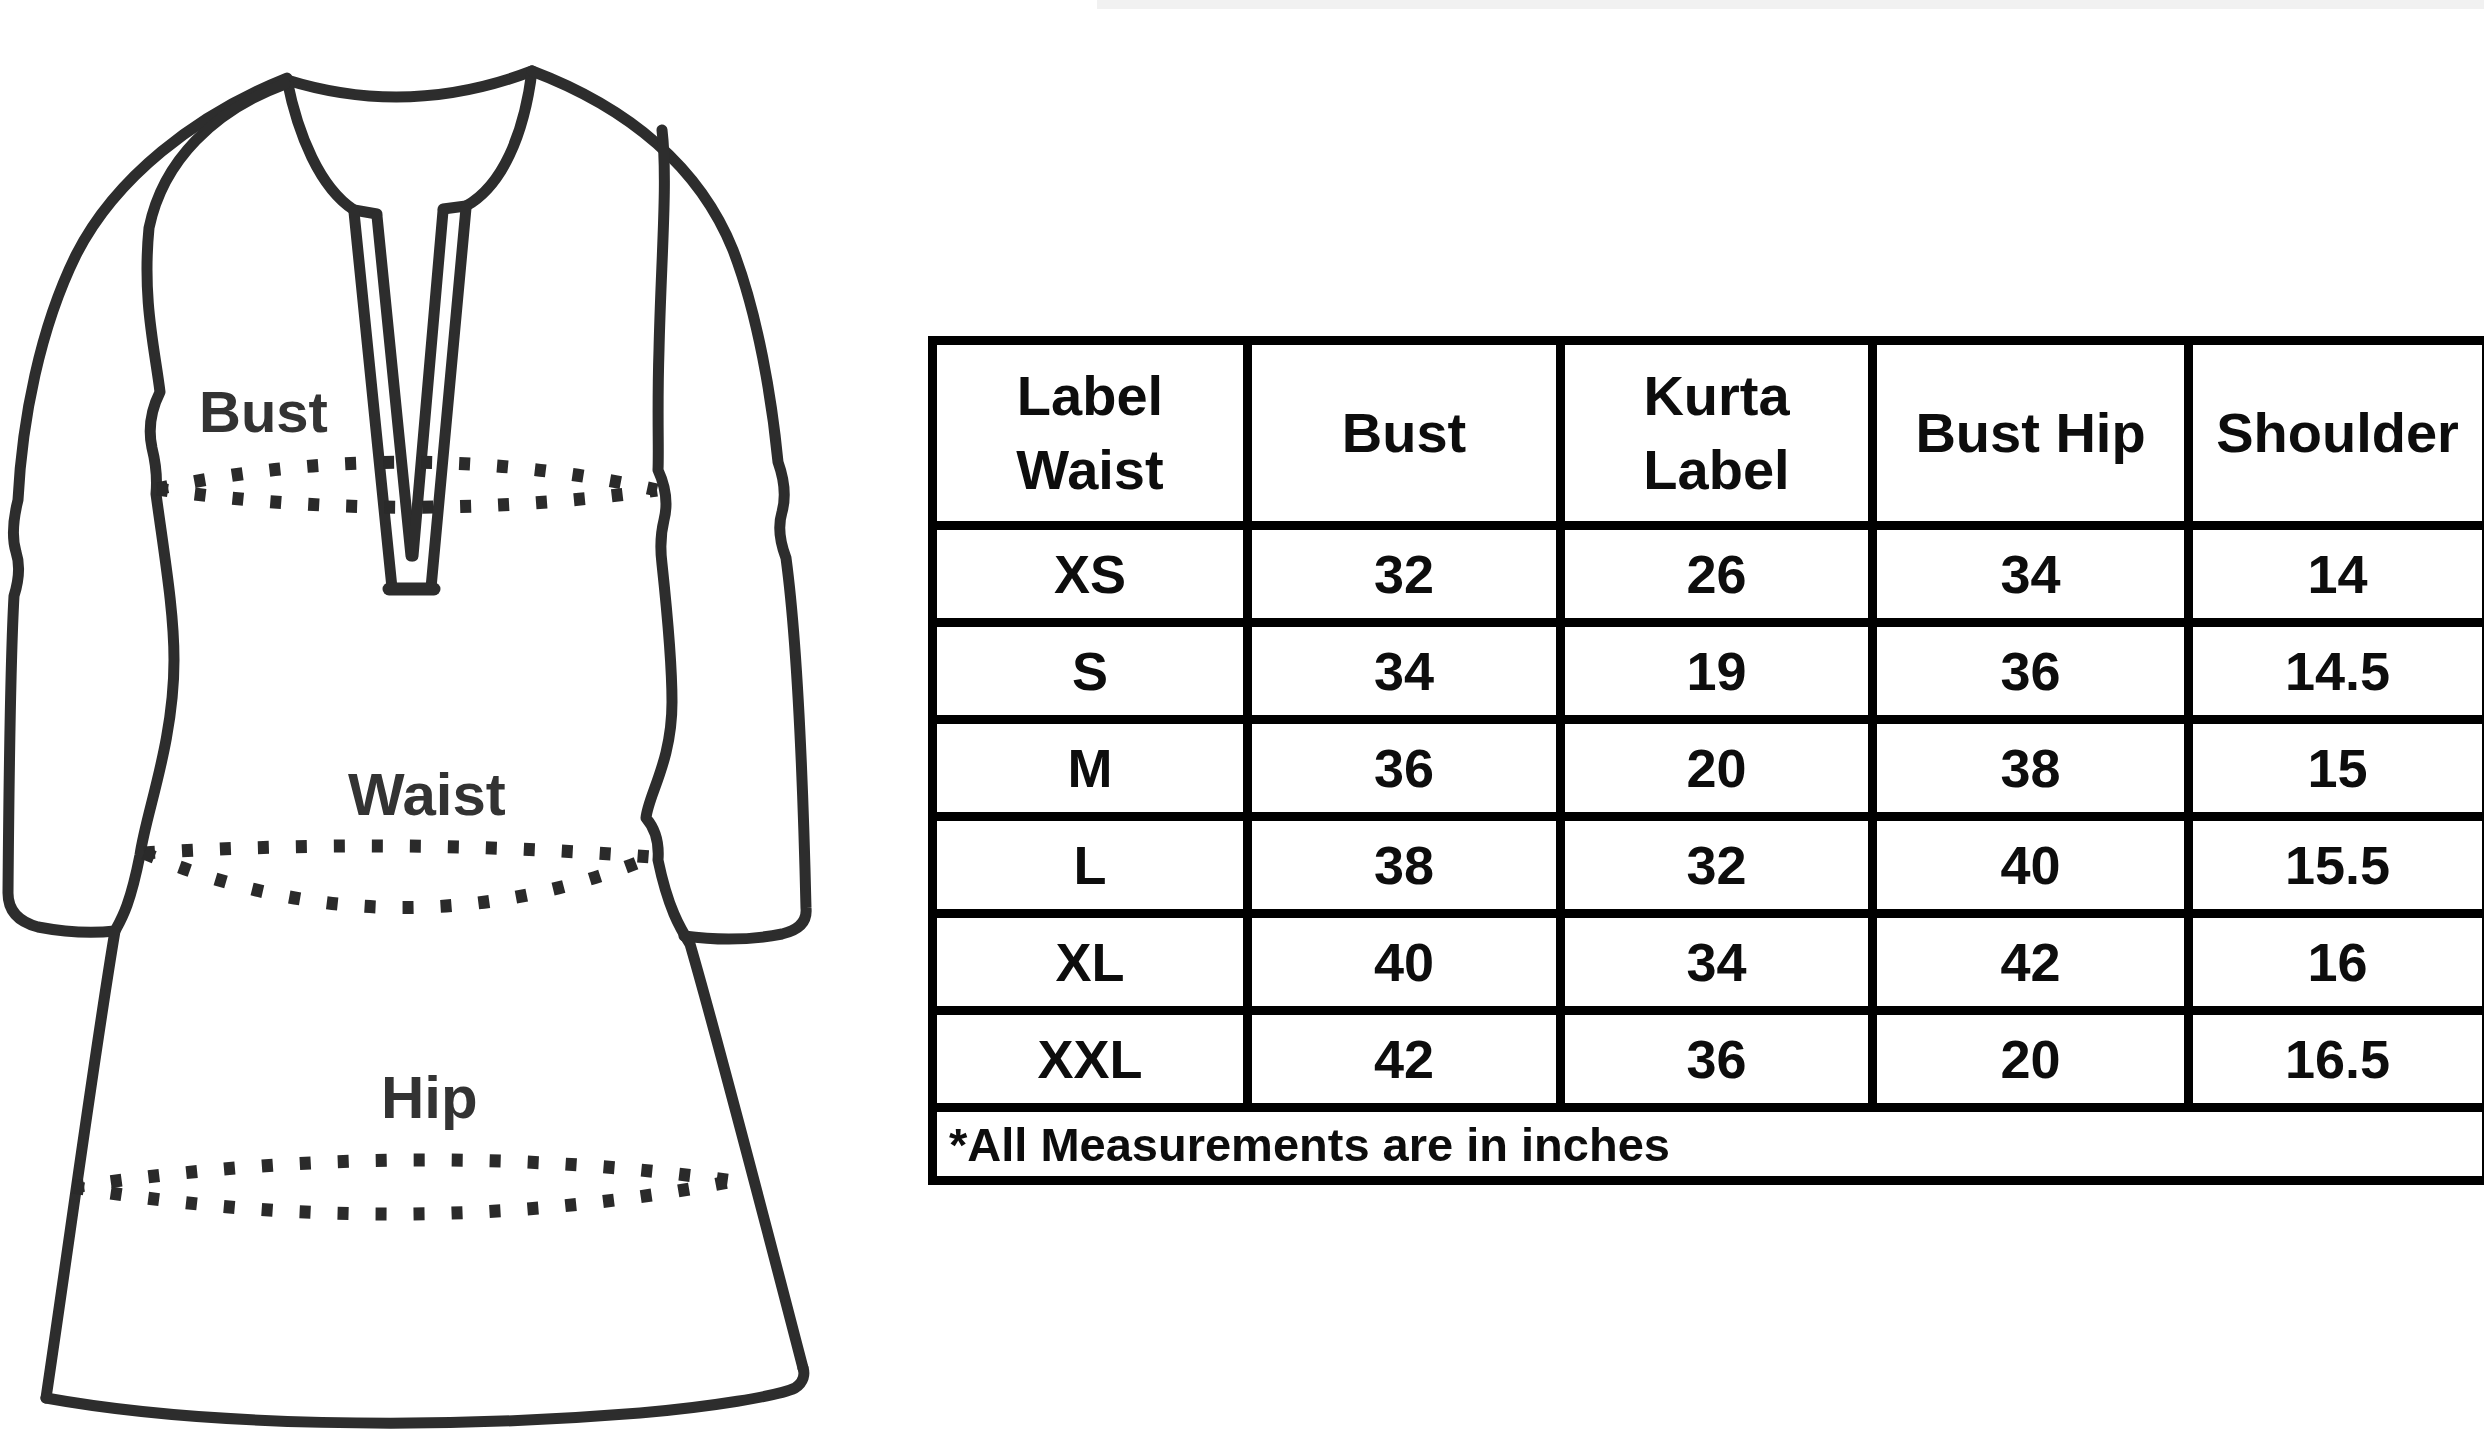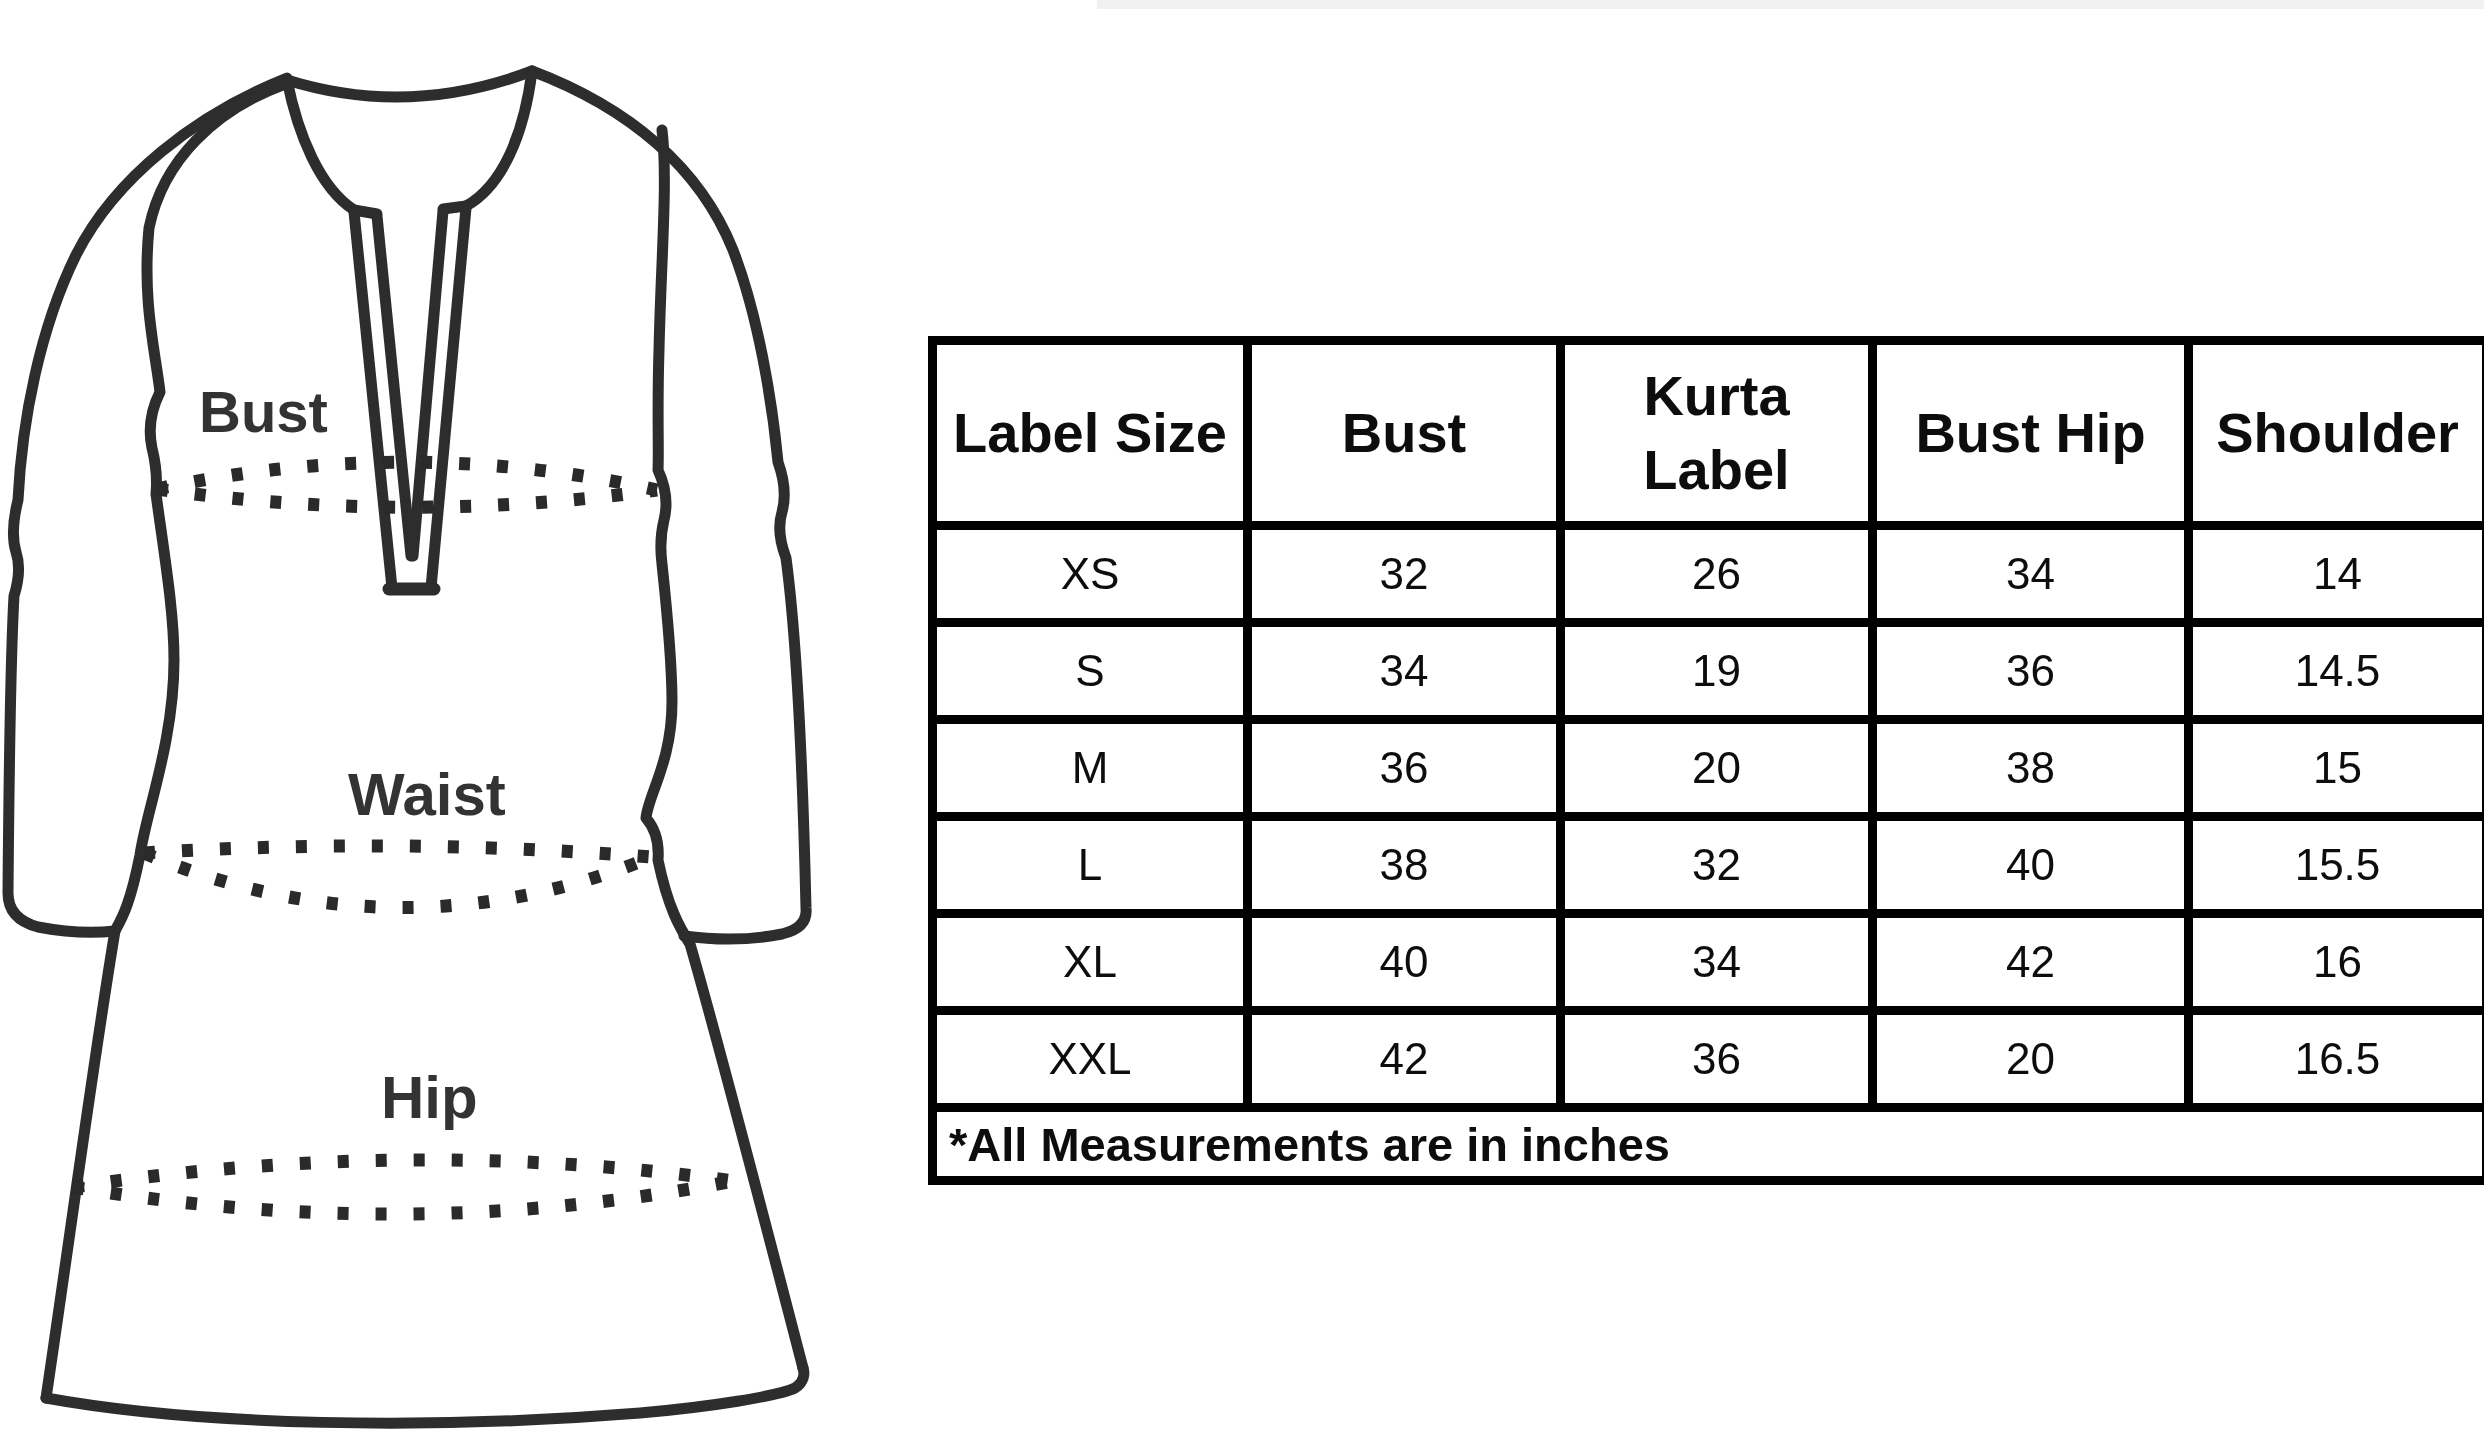--- a/index.html
+++ b/index.html
@@ -33,21 +33,21 @@
     text-align:center;
     vertical-align:middle;
     padding:0 10px;
     overflow:hidden;
   }
   .size-table thead th{
     font-size:56px;font-weight:bold;line-height:1.32;
     height:176px;
   }
   .size-table tbody td{
-    font-size:44px;font-weight:normal;
+    font-size:54px;font-weight:bold;
     height:88px;
   }
   .size-table tfoot td{
     font-size:47px;font-weight:bold;
     text-align:left;
     height:64px;
     padding:0 12px;
   }
 </style>
 </head>
@@ -135,21 +135,21 @@
   <table class="size-table">
     <colgroup>
       <col style="width:315px">
         <col style="width:313px">
         <col style="width:312px">
       <col style="width:316px">
         <col style="width:298px">
     </colgroup>
     <thead>
       <tr>
-        <th>Label Size</th>
+        <th>Label Waist</th>
         <th>Bust</th>
         <th>Kurta Label</th>
         <th>Bust Hip</th>
         <th>Shoulder</th>
       </tr>
     </thead>
     <tbody>
       <tr>
         <td>XS</td>
         <td>32</td>

